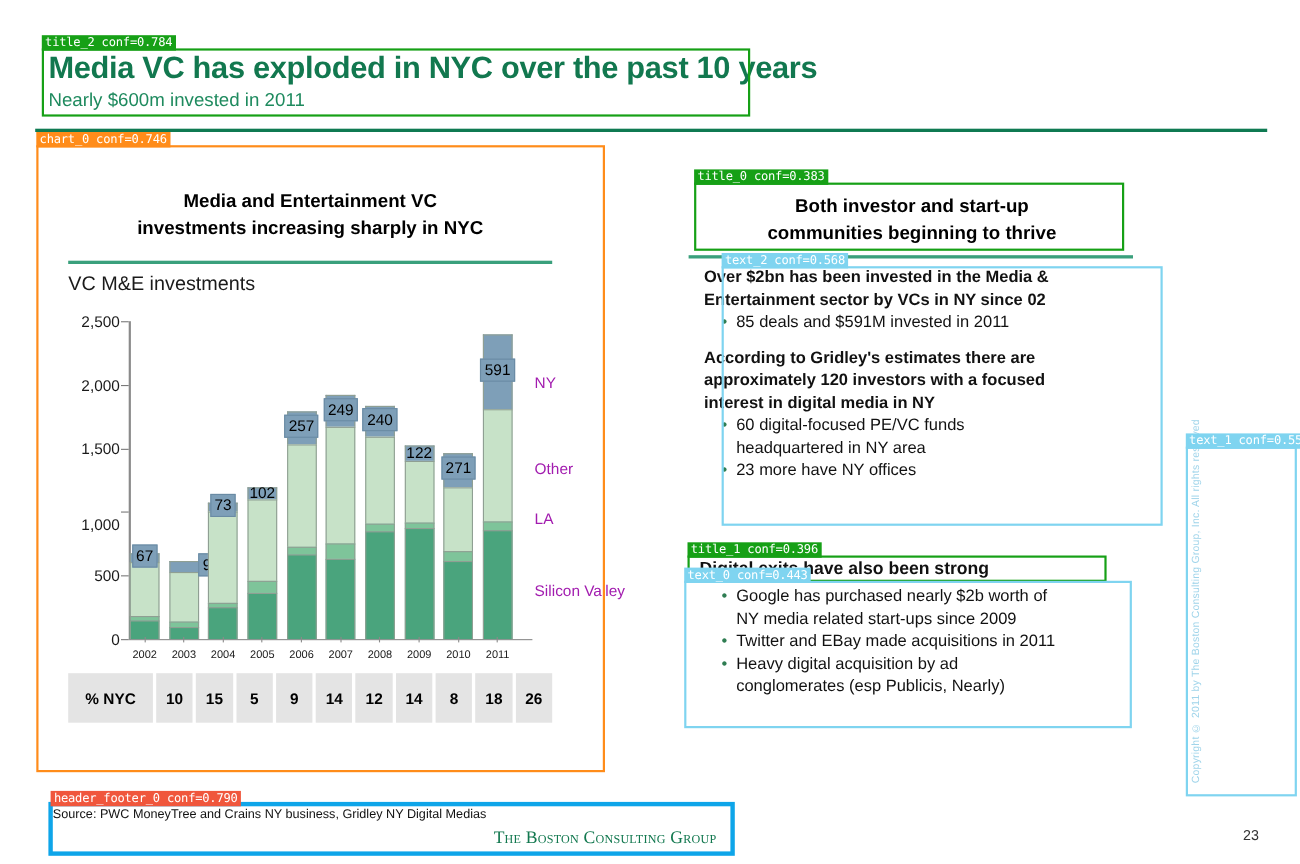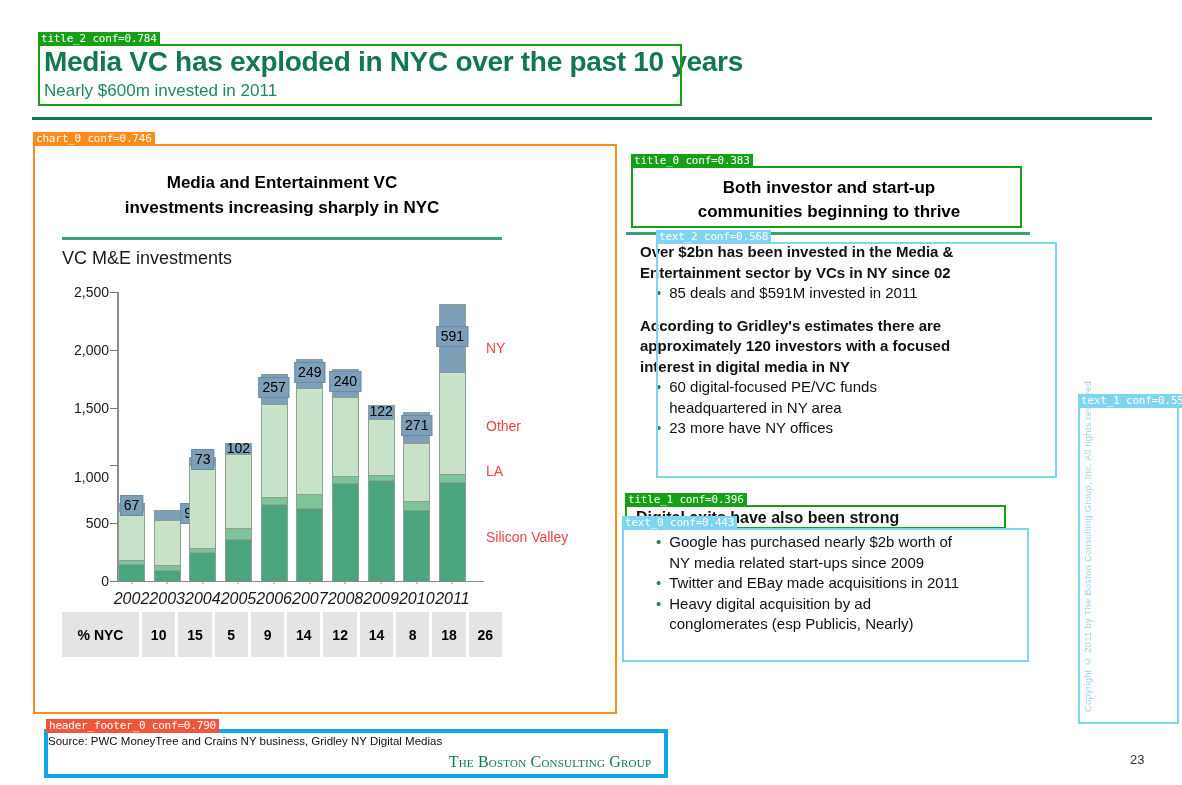--- a/index.html
+++ b/index.html
@@ -60,32 +60,32 @@
           justify-content:flex-end;}
   .seg{width:100%;box-sizing:border-box;border:0.7px solid #8f9f93;border-bottom:none;}
   .seg.sv{background:#4aa47d;}
   .seg.la{background:#7ec49a;}
   .seg.other{background:#c7e2c8;}
   .seg.ny{background:#7e9fb8;}
   .seg:last-child{border-bottom:0.7px solid #8f9f93;}
 
   .xtick{position:absolute;bottom:-3px;left:50%;transform:translateX(-50%);width:1px;height:5px;background:#8a8a8a;}
   .xlabel{position:absolute;top:100%;margin-top:9px;left:50%;transform:translateX(-50%);
-          font-size:16px;color:#1a1a1a;white-space:nowrap;font-style:italic;}
+          font-size:10px;color:#1a1a1a;white-space:nowrap;}
 
   
   .badge{
     position:absolute;left:50%;transform:translateX(-50%);
     background:#7e9fb8;border:0.8px solid #6a8ba4;color:#000;
     font-size:14px;line-height:17px;padding:1px 3px 1px 3px;white-space:nowrap;
   }
   .badge.plain{background:transparent;border:none;}
 
   
-  .legend-lbl{position:absolute;left:486px;font-size:14px;color:#ef4444;white-space:nowrap;}
+  .legend-lbl{position:absolute;left:486px;font-size:14px;color:#a21caf;white-space:nowrap;}
 
   
   .pct-table{left:62px;top:612px;width:440px;height:45px;display:flex;gap:3px;}
   .pct-cell{background:#e4e4e4;display:flex;align-items:center;justify-content:center;
             font-size:14px;font-weight:bold;color:#000;}
   .pct-cell.head{width:77px;}
   .pct-cell.val{flex:1;}
 
   
   .r-title{
@@ -311,21 +311,21 @@
 </div>
 
 <div class="abs src">Source: PWC MoneyTree and Crains NY business, Gridley NY Digital Medias</div>
 <div class="abs bcg">The Boston Consulting Group</div>
 <div class="abs pageno">23</div>
 <div class="abs copyright">Copyright © 2011 by The Boston Consulting Group, Inc. All rights reserved</div>
 
 <div class="annbox ann-green" style="left:38px;top:44px;width:644px;height:62px">
   <span class="annlabel">title_2   conf=0.784</span>
 </div>
-<div class="annbox ann-orange" style="left:33px;top:144px;width:584px;height:570px">
+<div class="annbox ann-orange" style="left:33px;top:132px;width:517px;height:570px">
   <span class="annlabel">chart_0   conf=0.746</span>
 </div>
 <div class="annbox ann-green" style="left:631px;top:166px;width:391px;height:62px">
   <span class="annlabel">title_0   conf=0.383</span>
 </div>
 <div class="annbox ann-blue" style="left:656px;top:242px;width:401px;height:236px">
   <span class="annlabel">text_2   conf=0.568</span>
 </div>
 <div class="annbox ann-green" style="left:625px;top:505px;width:381px;height:24px">
   <span class="annlabel">title_1   conf=0.396</span>

